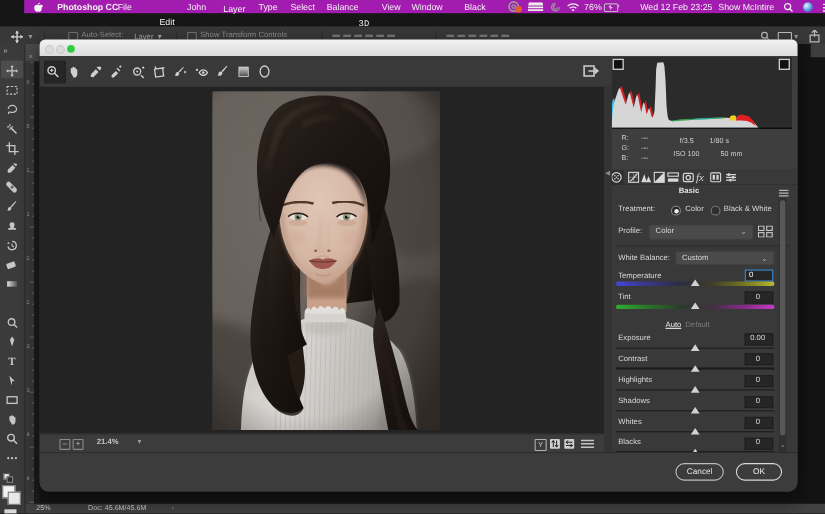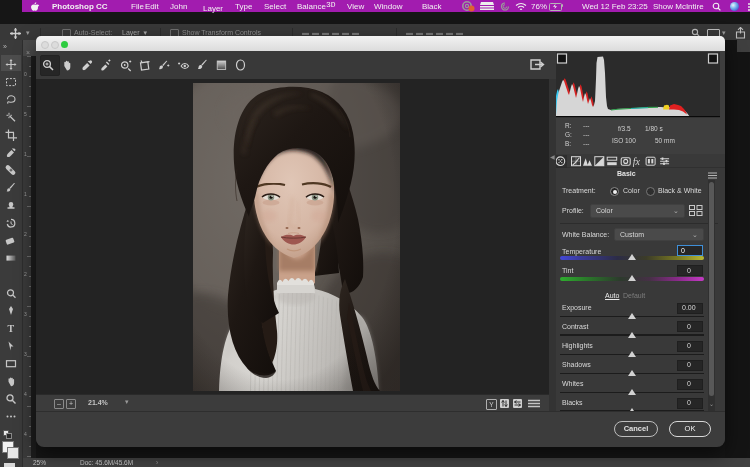--- a/index.html
+++ b/index.html
@@ -10,28 +10,28 @@
 </style>
 </head>
 <body>
 <div id="stage">
 
   <div class="abs" style="left:0;top:0;width:730px;height:12px;background:#a21caf;color:#f2f2f2;font-size:8px;margin-left:22px;">
     <svg class="abs" style="left:9px;top:1.5px;" width="9" height="10" viewBox="0 0 24 28">
         <path fill="#f2f2f2" d="M16.4 1c.2 1.6-.5 3.2-1.5 4.4-1 1.2-2.7 2.1-4.3 2-.2-1.6.6-3.3 1.6-4.3C13.2 1.9 14.9 1.1 16.4 1zM21.9 21.4c-.6 1.4-.9 2-1.7 3.2-1.1 1.7-2.7 3.8-4.6 3.8-1.7 0-2.2-1.1-4.5-1.1-2.3 0-2.8 1.1-4.5 1.1-1.9 0-3.4-1.9-4.5-3.6C-1.1 20.2-1.4 14.4 1 11.3c1.7-2.2 4.3-3.5 6.8-3.5 2.5 0 4.1 1.4 6.2 1.4 2 0 3.2-1.4 6.1-1.4 2.2 0 4.5 1.2 6.1 3.2-5.4 2.9-4.5 10.5-4.3 10.4z" transform="translate(0,0) scale(0.86)"></path>
       </svg>
     <span class="abs txt" style="left:30px;top:2px;font-weight:bold;">Photoshop CC</span>
-    <span class="abs txt" style="left:109px;top:2px;">File</span>
-    <span class="abs txt" style="left:123px;top:2px;">Edit</span>
+    <span class="abs txt" style="left:85px;top:2px;">File</span>
+    <span class="abs txt" style="left:123px;top:16px;">Edit</span>
     <span class="abs txt" style="left:148px;top:2px;">John</span>
     <span class="abs txt" style="left:181px;top:4px;">Layer</span>
     <span class="abs txt" style="left:213px;top:2px;">Type</span>
     <span class="abs txt" style="left:242px;top:2px;">Select</span>
     <span class="abs txt" style="left:275px;top:2px;">Balance</span>
-    <span class="abs txt" style="left:304px;top:0;font-family:Liberation Mono, monospace;">3D</span>
+    <span class="abs txt" style="left:304px;top:18px;font-family:Liberation Mono, monospace;">3D</span>
     <span class="abs txt" style="left:325px;top:2px;">View</span>
     <span class="abs txt" style="left:352px;top:2px;">Window</span>
     <span class="abs txt" style="left:400px;top:2px;">Black</span>
 
     <svg class="abs" style="left:439px;top:1px;" width="14" height="11" viewBox="0 0 14 11">
         <circle cx="6" cy="5" r="4.2" fill="none" stroke="#9a9a9a" stroke-width="1.6"></circle>
         <circle cx="6" cy="5" r="1.6" fill="none" stroke="#9a9a9a" stroke-width="1.2"></circle>
         <circle cx="10.5" cy="7.5" r="3" fill="#e06030"></circle>
       </svg>
     <svg class="abs" style="left:458px;top:2px;" width="14" height="8" viewBox="0 0 14 8">
@@ -490,21 +490,21 @@
           <span class="abs txt" style="left:131px;top:348px;">0</span>
           <span class="abs" style="left:4px;top:359px;width:144px;height:1.6px;background:#1c1c1c;"></span>
           <span class="abs" style="left:72px;top:356.5px;width:0;height:0;border-left:4.5px solid transparent;border-right:4.5px solid transparent;border-bottom:6.5px solid #d2d2d2;"></span>
           <span class="abs" style="left:152px;top:129px;width:7px;height:231px;background:#303030;"></span>
           <span class="abs" style="left:153px;top:131px;width:5px;height:214px;background:#585858;border-radius:2.5px;"></span>
           <span class="abs txt" style="left:153px;top:349px;color:#9a9a9a;font-size:6px;">⌄</span>
         </div>
     </div>
 
     <div class="abs" style="left:0;top:375px;width:689px;height:35px;background:#3c3c3c;border-radius:0 0 8px 8px;border-top:1px solid #2e2e2e;">
-      <span class="abs" style="left:578px;top:9px;width:42px;height:14px;border:1px solid #bdbdbd;border-radius:8px;color:#e2e2e2;font-size:7.5px;text-align:center;line-height:14px;font-weight:bold;">Cancel</span>
+      <span class="abs" style="left:578px;top:9px;width:42px;height:14px;border:1px solid #bdbdbd;border-radius:8px;color:#e2e2e2;font-size:7.5px;text-align:center;line-height:14px;">Cancel</span>
       <span class="abs" style="left:633px;top:9px;width:40px;height:14px;border:1.5px solid #d8d8d8;border-radius:8px;color:#f0f0f0;font-size:7.5px;text-align:center;line-height:14px;">OK</span>
     </div>
   </div>
 
   <div class="abs" style="left:193px;top:83px;width:207px;height:308px;"><svg width="207" height="308" viewBox="0 0 207 308">
         <defs>
 <radialGradient id="pbg" cx="0.3" cy="0.32" r="0.95">
  <stop offset="0" stop-color="#6d6761"></stop>
             <stop offset="0.45" stop-color="#5d5751"></stop>
             <stop offset="1" stop-color="#45403c"></stop>

